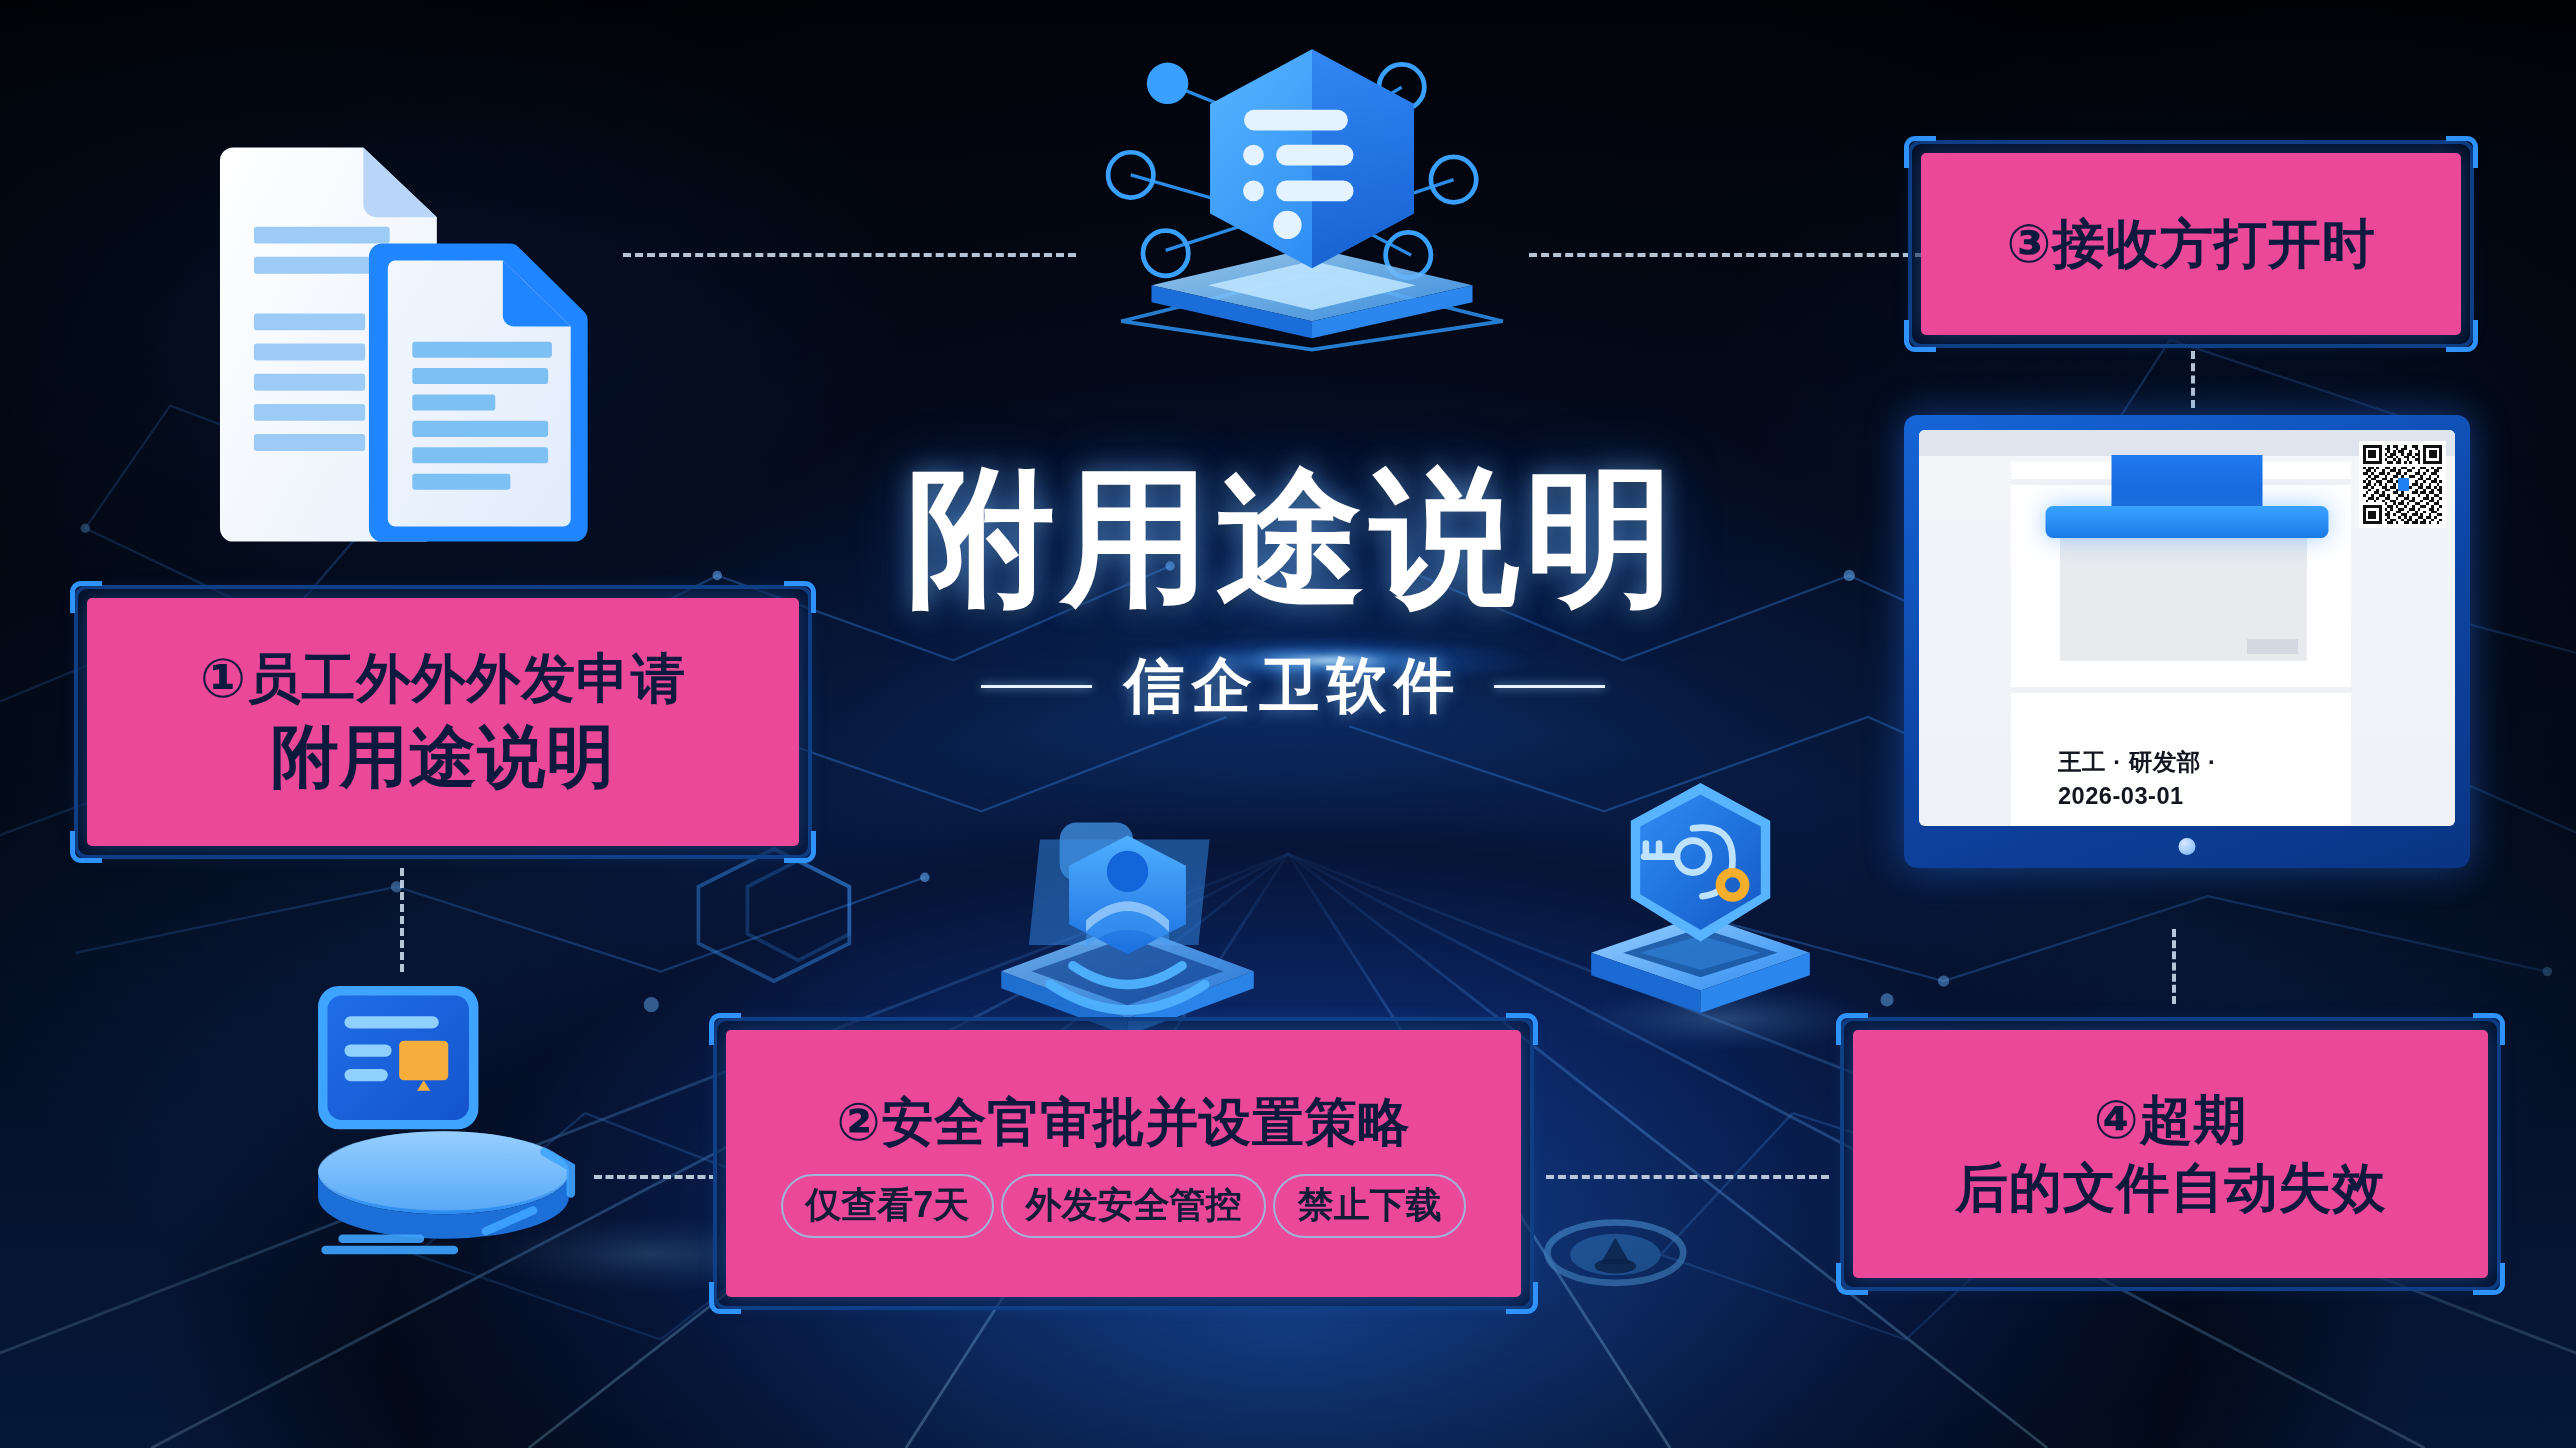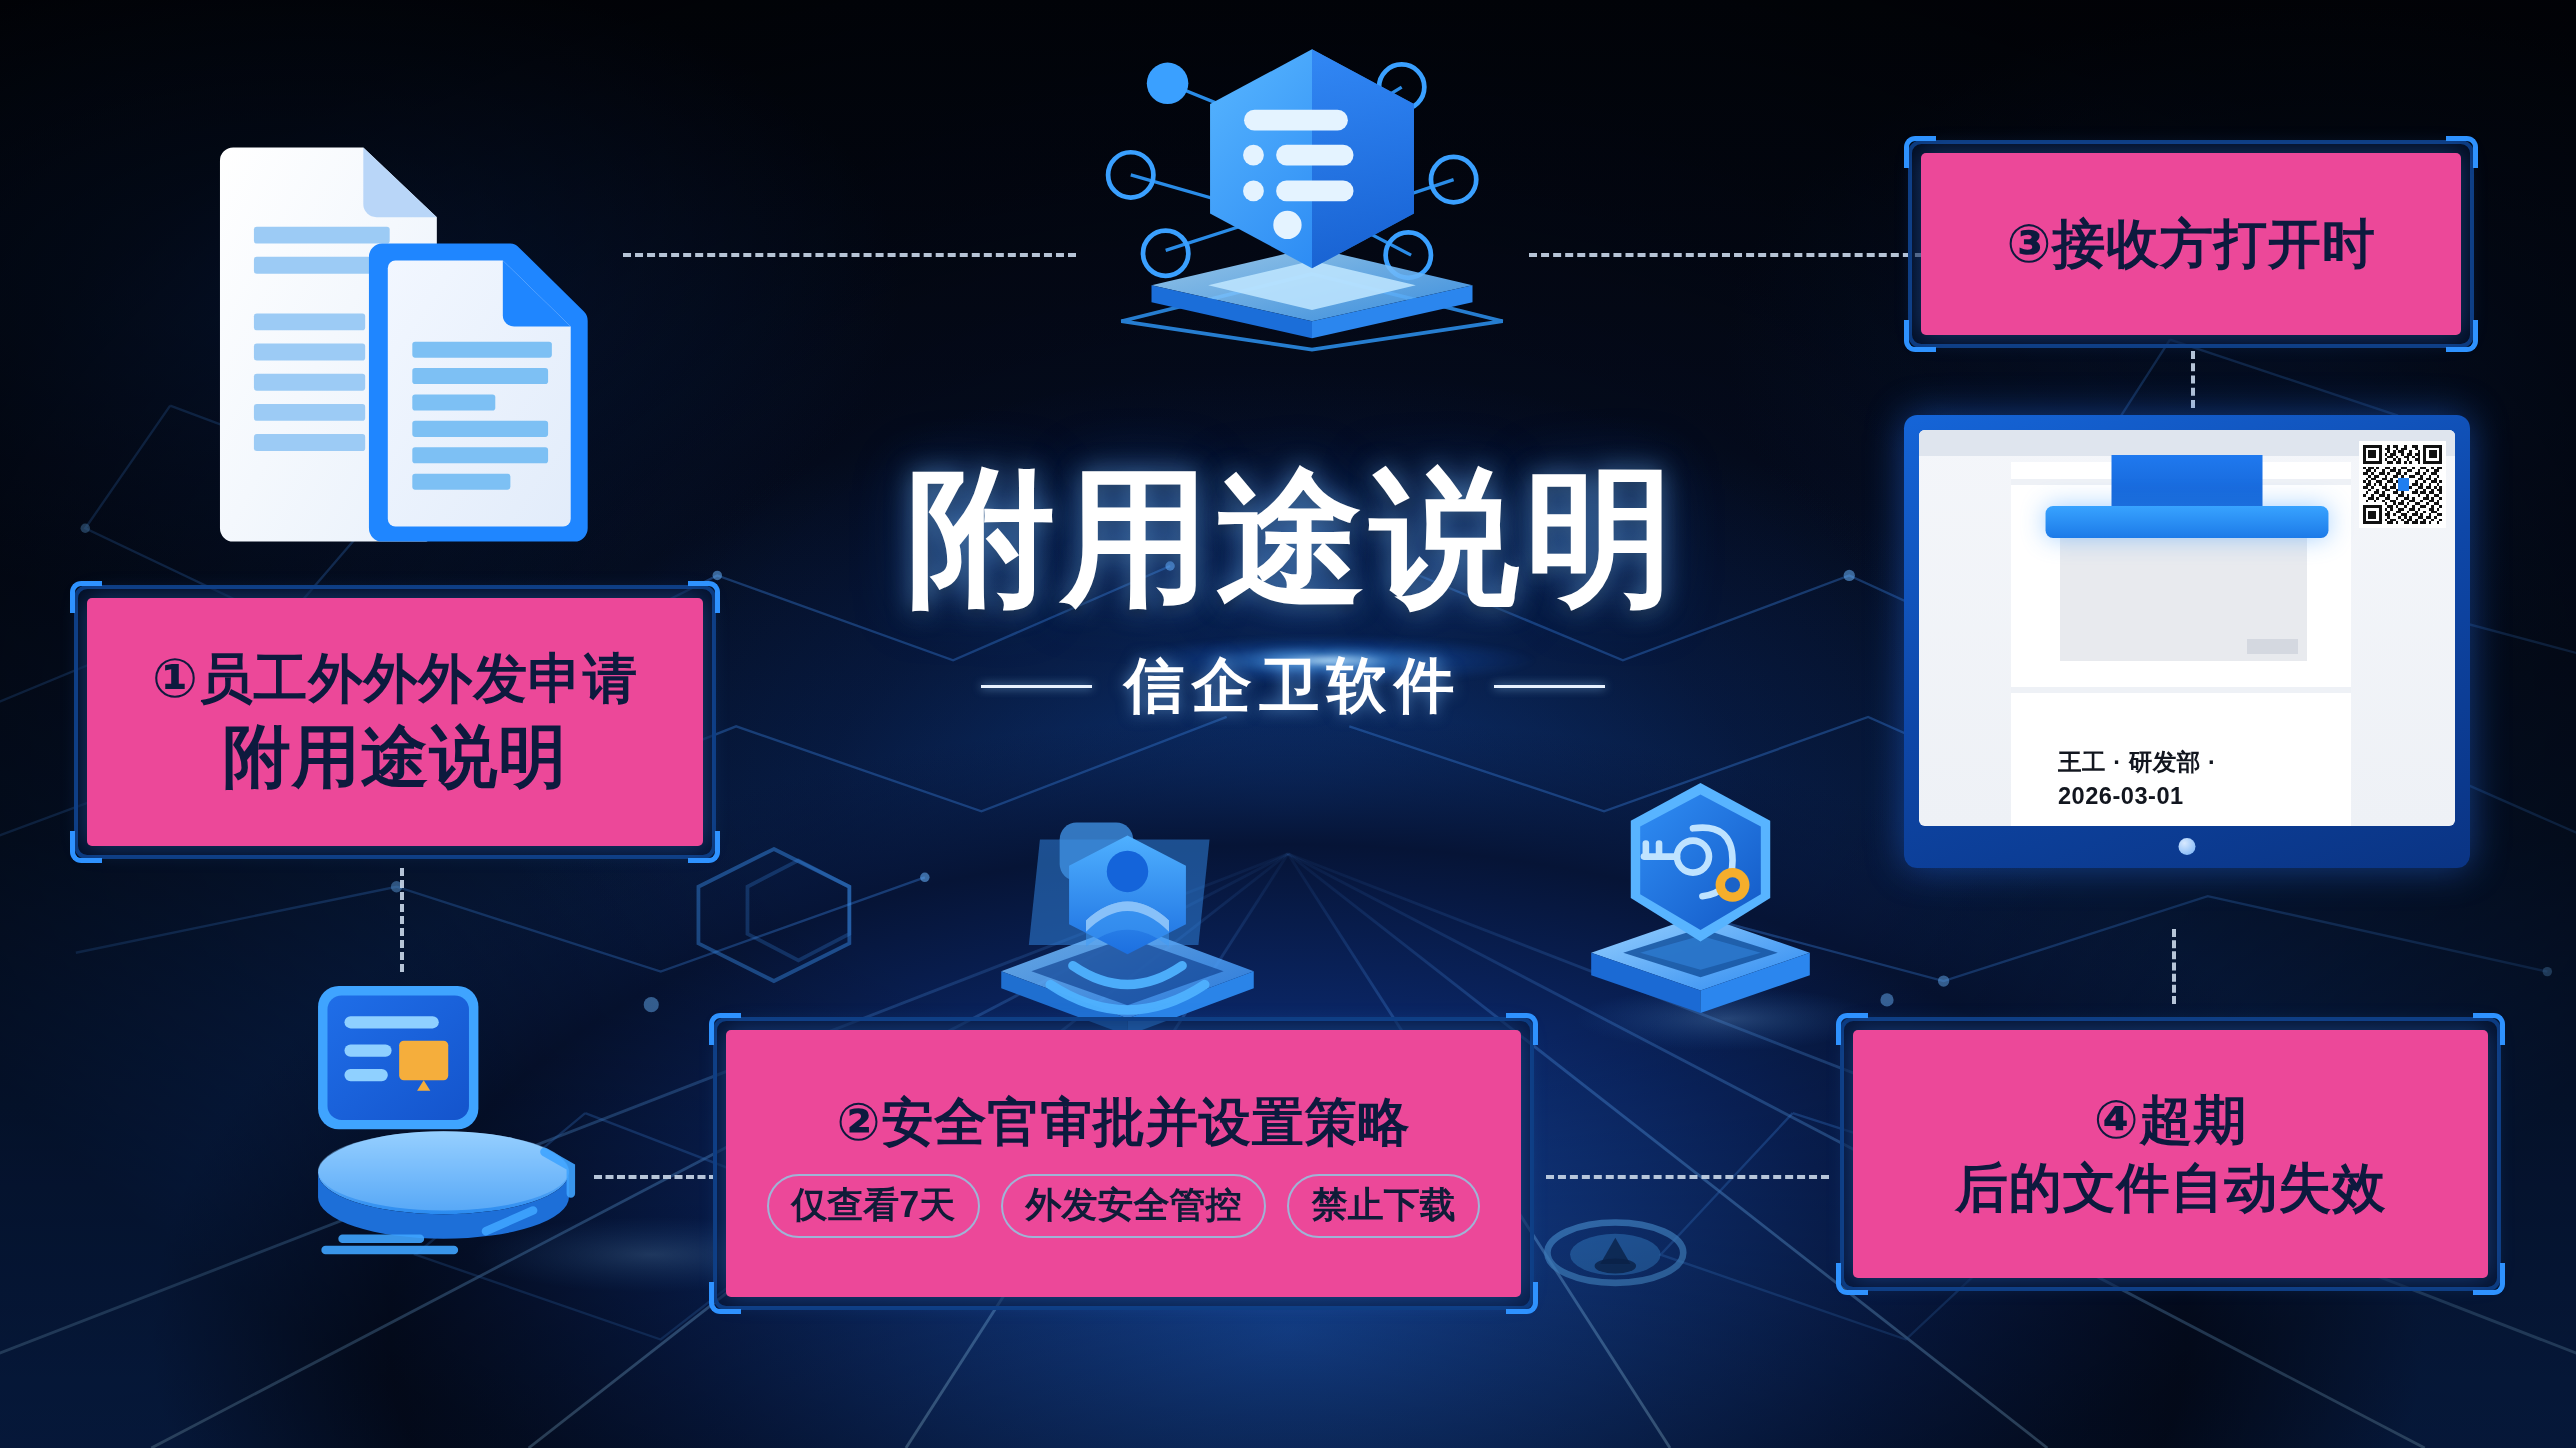--- a/index.html
+++ b/index.html
@@ -68,21 +68,21 @@
     background:#ec4899; border-radius:5px;
     display:flex; flex-direction:column; align-items:center; justify-content:center;
     box-shadow:0 0 24.5px rgba(60,140,255,.35);
   }
   .card .line{
     color:#0d1a3e; font-weight:bold; letter-spacing:0.9px; white-space:nowrap;
     text-align:center; line-height:1.28;
   }
 
   
-  .tagrow{ display:flex; gap:21px; margin-top:19px; }
+  .tagrow{ display:flex; gap:7px; margin-top:19px; }
   .tag{
     border:2.8px solid #9fb4d6; border-radius:943px;
     padding:7.5px 22.6px 11.3px; font-size:36px; font-weight:bold; color:#101c38;
     white-space:nowrap; line-height:1.15;
   }
 
   
   .docs{ position:absolute; left:203px; top:132px; width:396px; height:425px; }
 
   
@@ -414,21 +414,21 @@
   <div class="title-glow"></div>
   <div class="title-block">
     <div class="main-title">附用途说明</div>
     <div class="sub-row">
       <span class="sub-rule"></span>
       <span class="sub-title">信企卫软件</span>
       <span class="sub-rule"></span>
     </div>
   </div>
 
-  <div class="card" style="left:74px; top:585px; width:642px; height:274px;">
+  <div class="card" style="left:74px; top:585px; width:738px; height:274px;">
     <div class="frame"></div>
     <span class="corner tl"></span>
     <span class="corner tr"></span>
     <span class="corner bl"></span>
     <span class="corner br"></span>
     <div class="inner">
       <div class="line" style="font-size:54px;">①员工外外外发申请</div>
       <div class="line" style="font-size:68px;">附用途说明</div>
     </div>
   </div>

